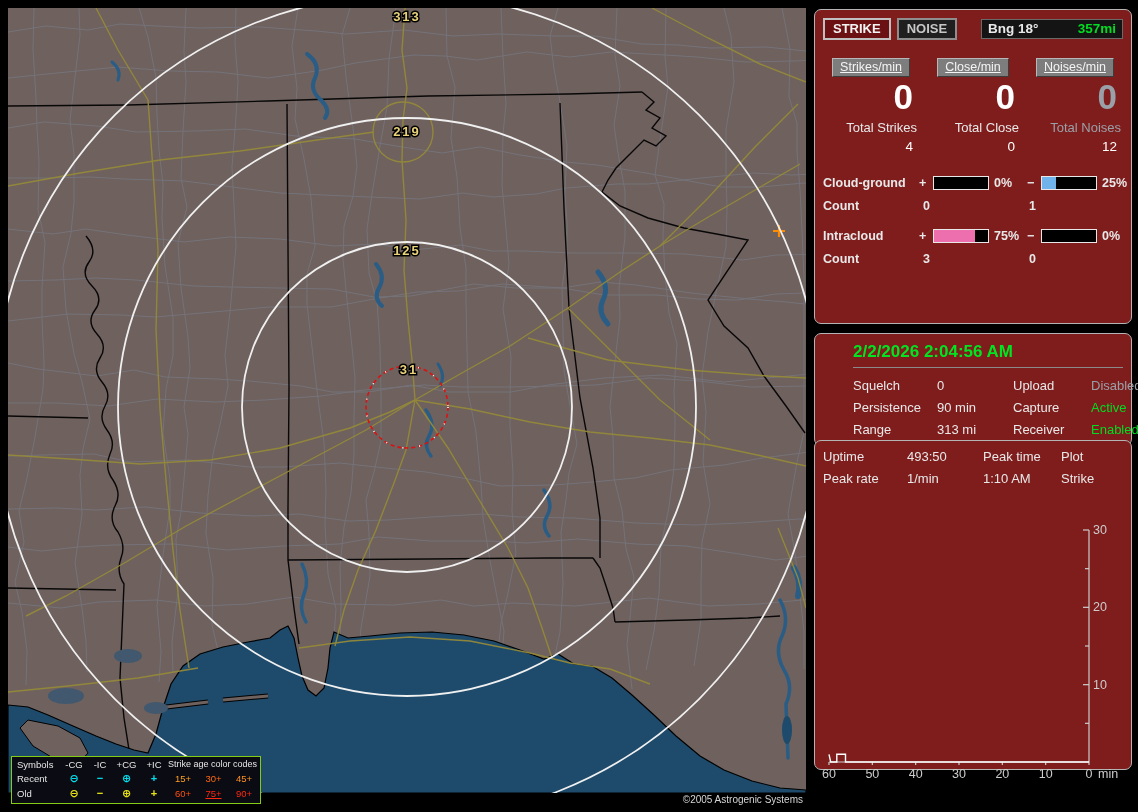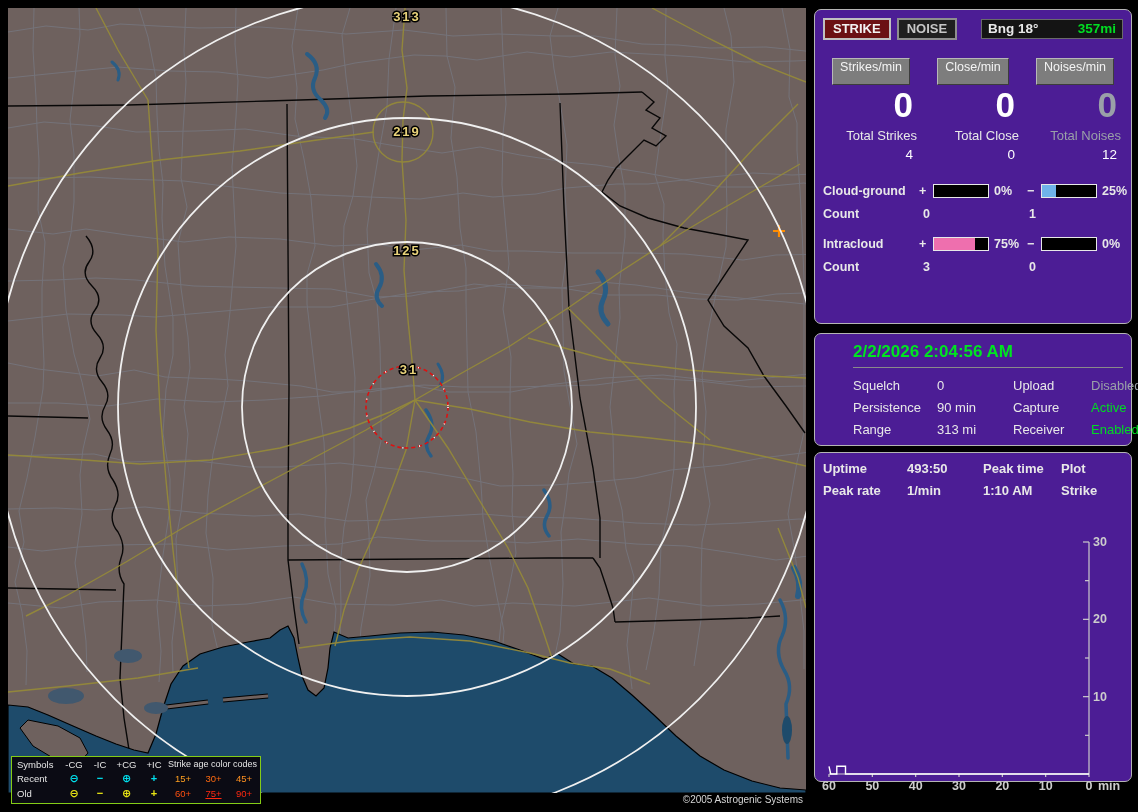--- a/index.html
+++ b/index.html
@@ -15,40 +15,40 @@
           border:1px solid #84cc16;font-size:9.5px;color:#e6e6e6;padding:2px 3px 3px 5px;}
   .legend-grid{display:grid;grid-template-columns:44px 26px 26px 27px 28px 30px 31px 30px;
                row-gap:1px;align-items:center;line-height:1.25;}
   .legend-grid .c{text-align:center;}
   .legend-grid .age-head{grid-column:6/9;white-space:nowrap;font-size:9px;}
   .legend-grid .sym{font-size:11px;font-weight:bold;}
   .ring-label{font-size:13px;font-weight:bold;letter-spacing:2px;
               paint-order:stroke;stroke:#000;stroke-width:3px;fill:currentColor;}
 
   
-  .panel{position:absolute;left:814px;width:318px;background:#4c1d95;
+  .panel{position:absolute;left:814px;width:318px;background:#7f1d1d;
          border:1px solid #b4b4b4;border-radius:7px;box-sizing:border-box;padding:8px;}
   #panel-counters{top:9px;height:315px;}
   #panel-status{top:333px;height:113px;padding-left:38px;}
-  #panel-stats{top:452px;height:330px;font-weight:bold;}
+  #panel-stats{top:440px;height:330px;}
 
   .btn-row{display:flex;gap:6px;align-items:center;}
   .btn{font-size:13px;font-weight:bold;padding:1px 8px 2px;cursor:default;}
   .btn-strike{background:#6b1013;color:#f2f2f2;border:2px solid #c0c0c0;}
   .btn-noise{background:#1f1f1f;color:#c6c6c6;border:2px solid #8e8e8e;}
   .bng-box{margin-left:auto;width:128px;background:#141414;border:1px solid #6a6a6a;
            display:flex;justify-content:space-between;align-items:center;
            padding:1px 6px 2px;font-size:13.5px;font-weight:bold;}
   .bng-dist{color:#00dd22;}
 
   .counters{display:grid;grid-template-columns:repeat(3,1fr);margin-top:18px;column-gap:6px;}
   .counter{display:flex;flex-direction:column;}
   .rate-btn{align-self:center;background:#7d7d7d;color:#f4f4f4;border:1px solid #b8b8b8;
             border-bottom-color:#3c3c3c;border-right-color:#3c3c3c;
-            font-size:12.5px;padding:1px 7px 10px;white-space:nowrap;}
+            font-size:12.5px;padding:1px 7px 2px;white-space:nowrap;text-decoration:underline;}
   .rate-val{font-size:35px;font-weight:bold;text-align:right;padding-right:6px;
             line-height:1.05;margin-top:2px;color:#fff;}
   .total-label{font-size:13px;text-align:right;padding-right:2px;margin-top:4px;white-space:nowrap;}
   .total-val{font-size:13.5px;text-align:right;padding-right:6px;margin-top:4px;color:#fff;}
   .dim{color:#9aa0a8 !important;}
   .green{color:#00dd22 !important;}
 
   .dist{margin-top:22px;}
   .dist-title{font-size:12.5px;color:#e0e0e0;border-bottom:1px solid #9a9a9a;
               display:block;width:226px;padding-bottom:3px;}

